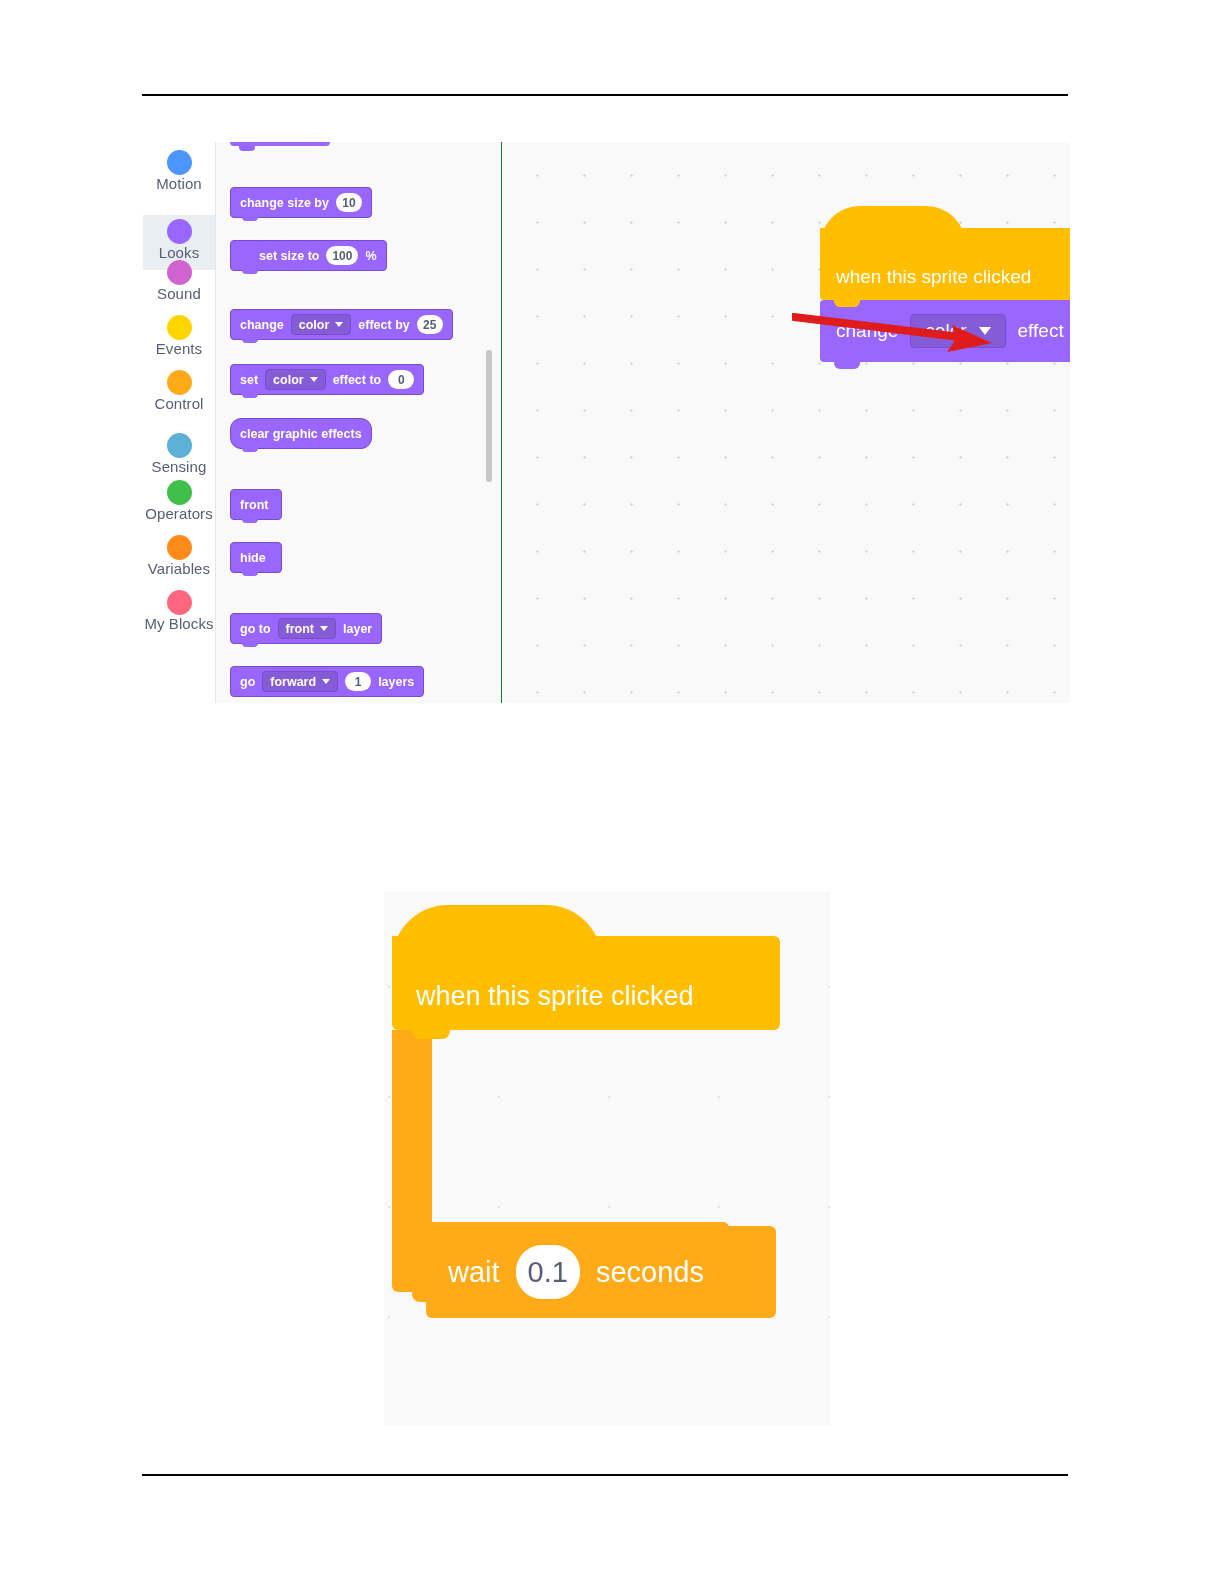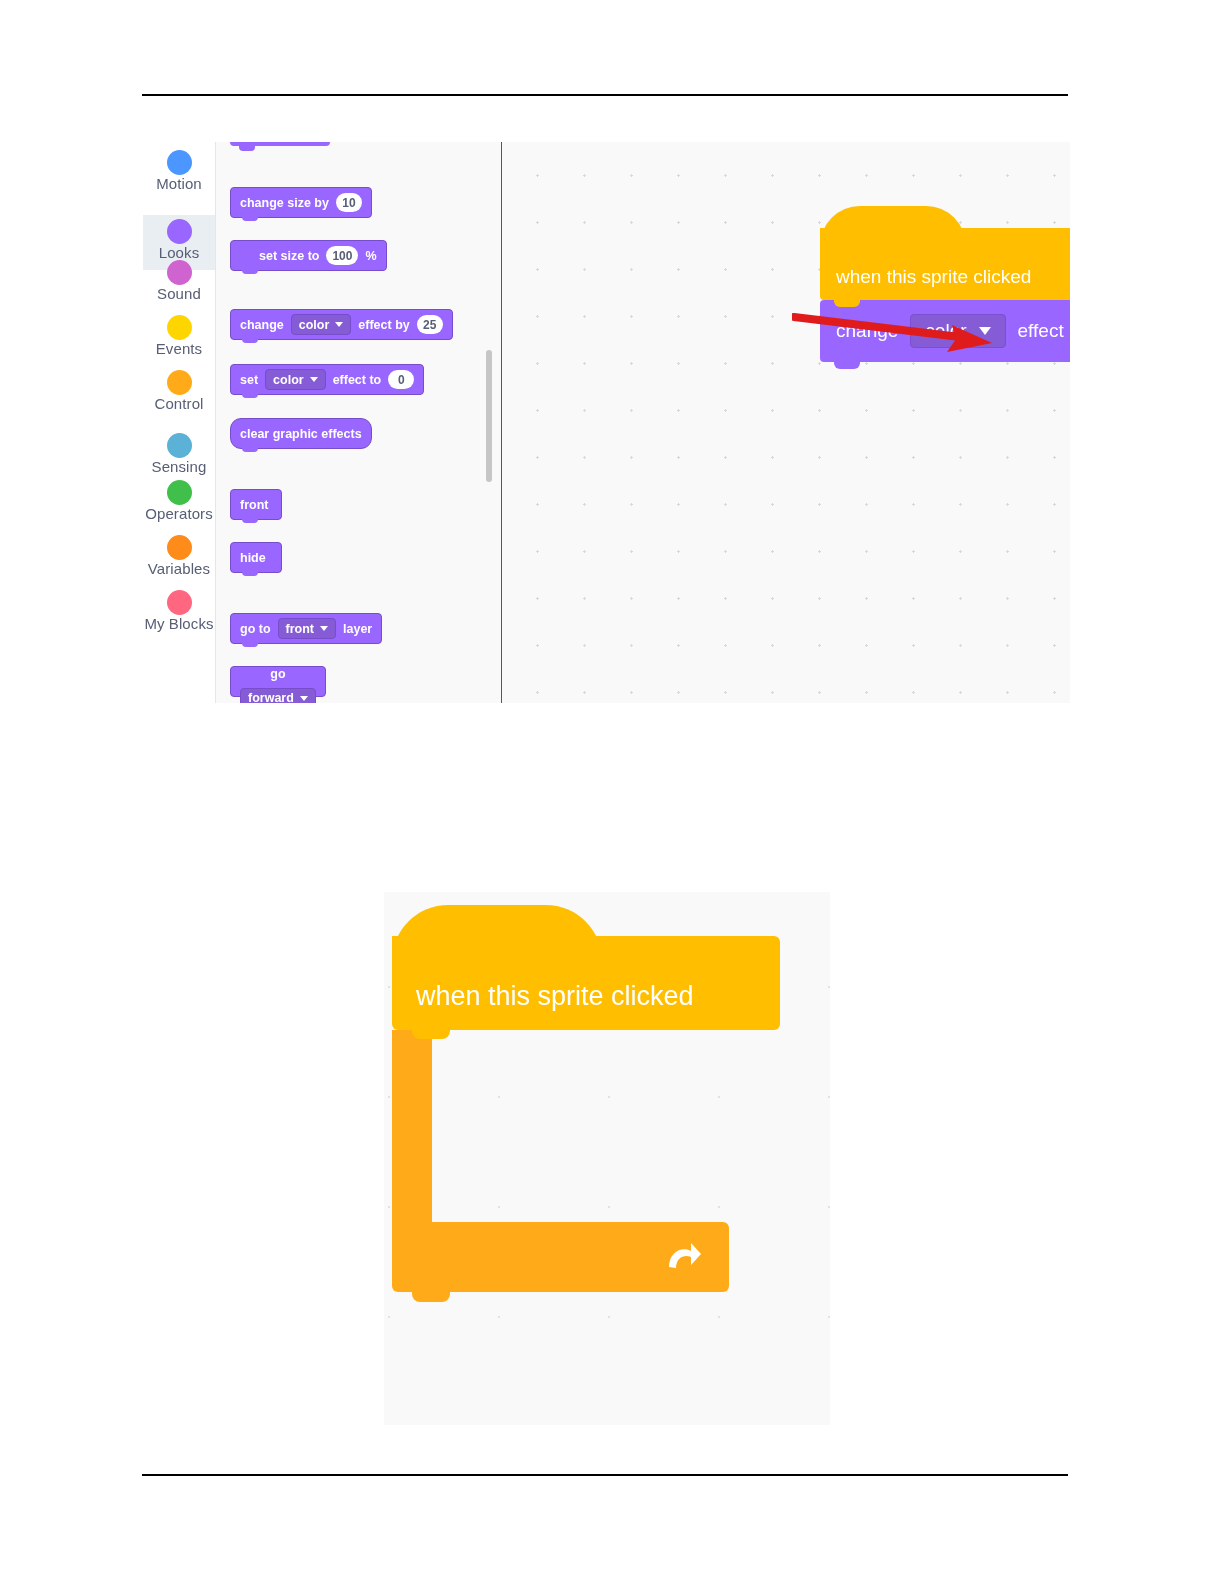--- a/index.html
+++ b/index.html
@@ -512,21 +512,21 @@
     <div class="blk blk-sm looks" style="left:14px;top:471px;">
       <span>go to</span>
       <span class="dropd">
         <span>front</span>
         <span class="caret"></span>
       </span>
       <span>layer</span>
       <span class="bump bump-sm" style="background:#9966ff"></span>
     </div>
 
-    <div class="blk blk-sm looks" style="left:14px;top:524px;flex-direction:column;">
+    <div class="blk blk-sm looks" style="left:14px;top:524px;">
       <span>go</span>
       <span class="dropd">
         <span>forward</span>
         <span class="caret"></span>
       </span>
       <span class="oval">1</span>
       <span>layers</span>
     </div>
   </div>
 
@@ -574,13 +574,18 @@
     <div class="c-bottom">
       <span class="inner-notch"></span>
       <svg class="loop-arrow" viewBox="0 0 40 40">
         <path d="M6,30 C6,14 20,9 28,14 L28,6 L38,17 L28,28 L28,20 C22,17 13,20 13,31 Z" fill="#ffffff"></path>
       </svg>
       <span class="bump-out2"></span>
     </div>
   </div>
 
 
+  <div class="blk-wait">
+    <span>wait</span>
+    <span class="oval-xl">0.1</span>
+    <span>seconds</span>
+  </div>
 </div>
 
 </body></html>

